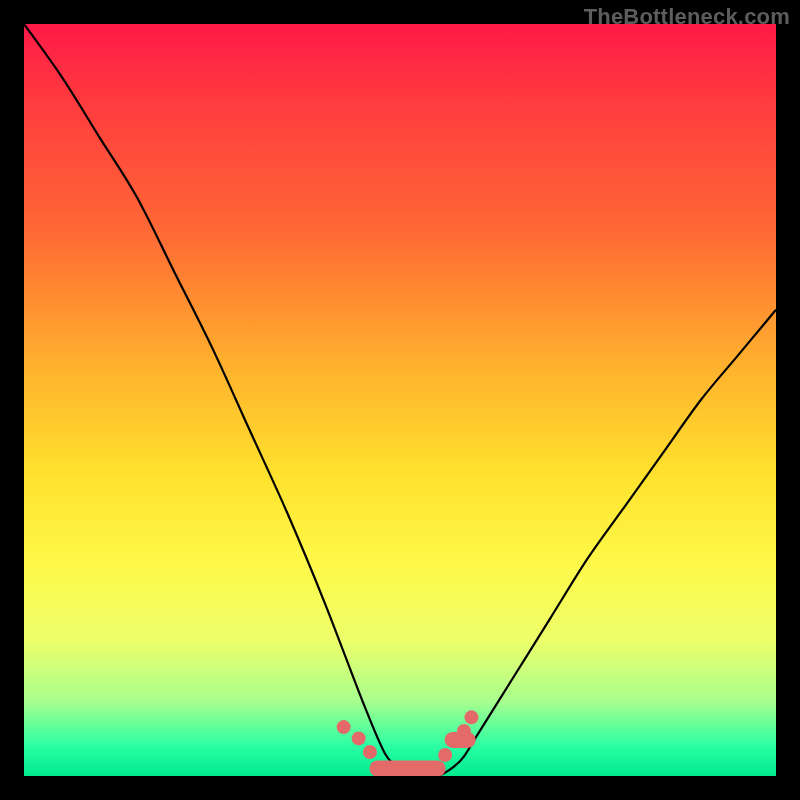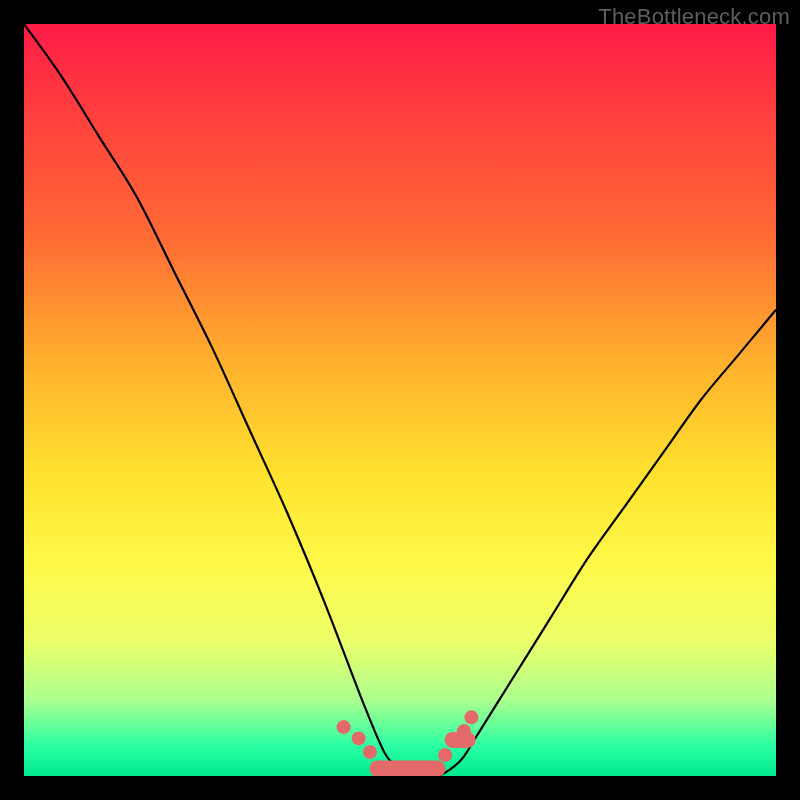--- a/index.html
+++ b/index.html
@@ -28,21 +28,21 @@
       #a9ff8e 90%,
       #2bffa3 96%,
       #00e98e 100%);
   }
   .watermark {
     position: absolute;
     top: 4px;
     right: 10px;
     color: #5d5d5d;
     font-size: 22px;
-    font-weight: 400;
+    font-weight: 700;
     letter-spacing: 0.2px;
     user-select: none;
   }
   svg.curve {
     position: absolute;
     left: 0;
     top: 0;
     width: 752px;
     height: 752px;
   }

